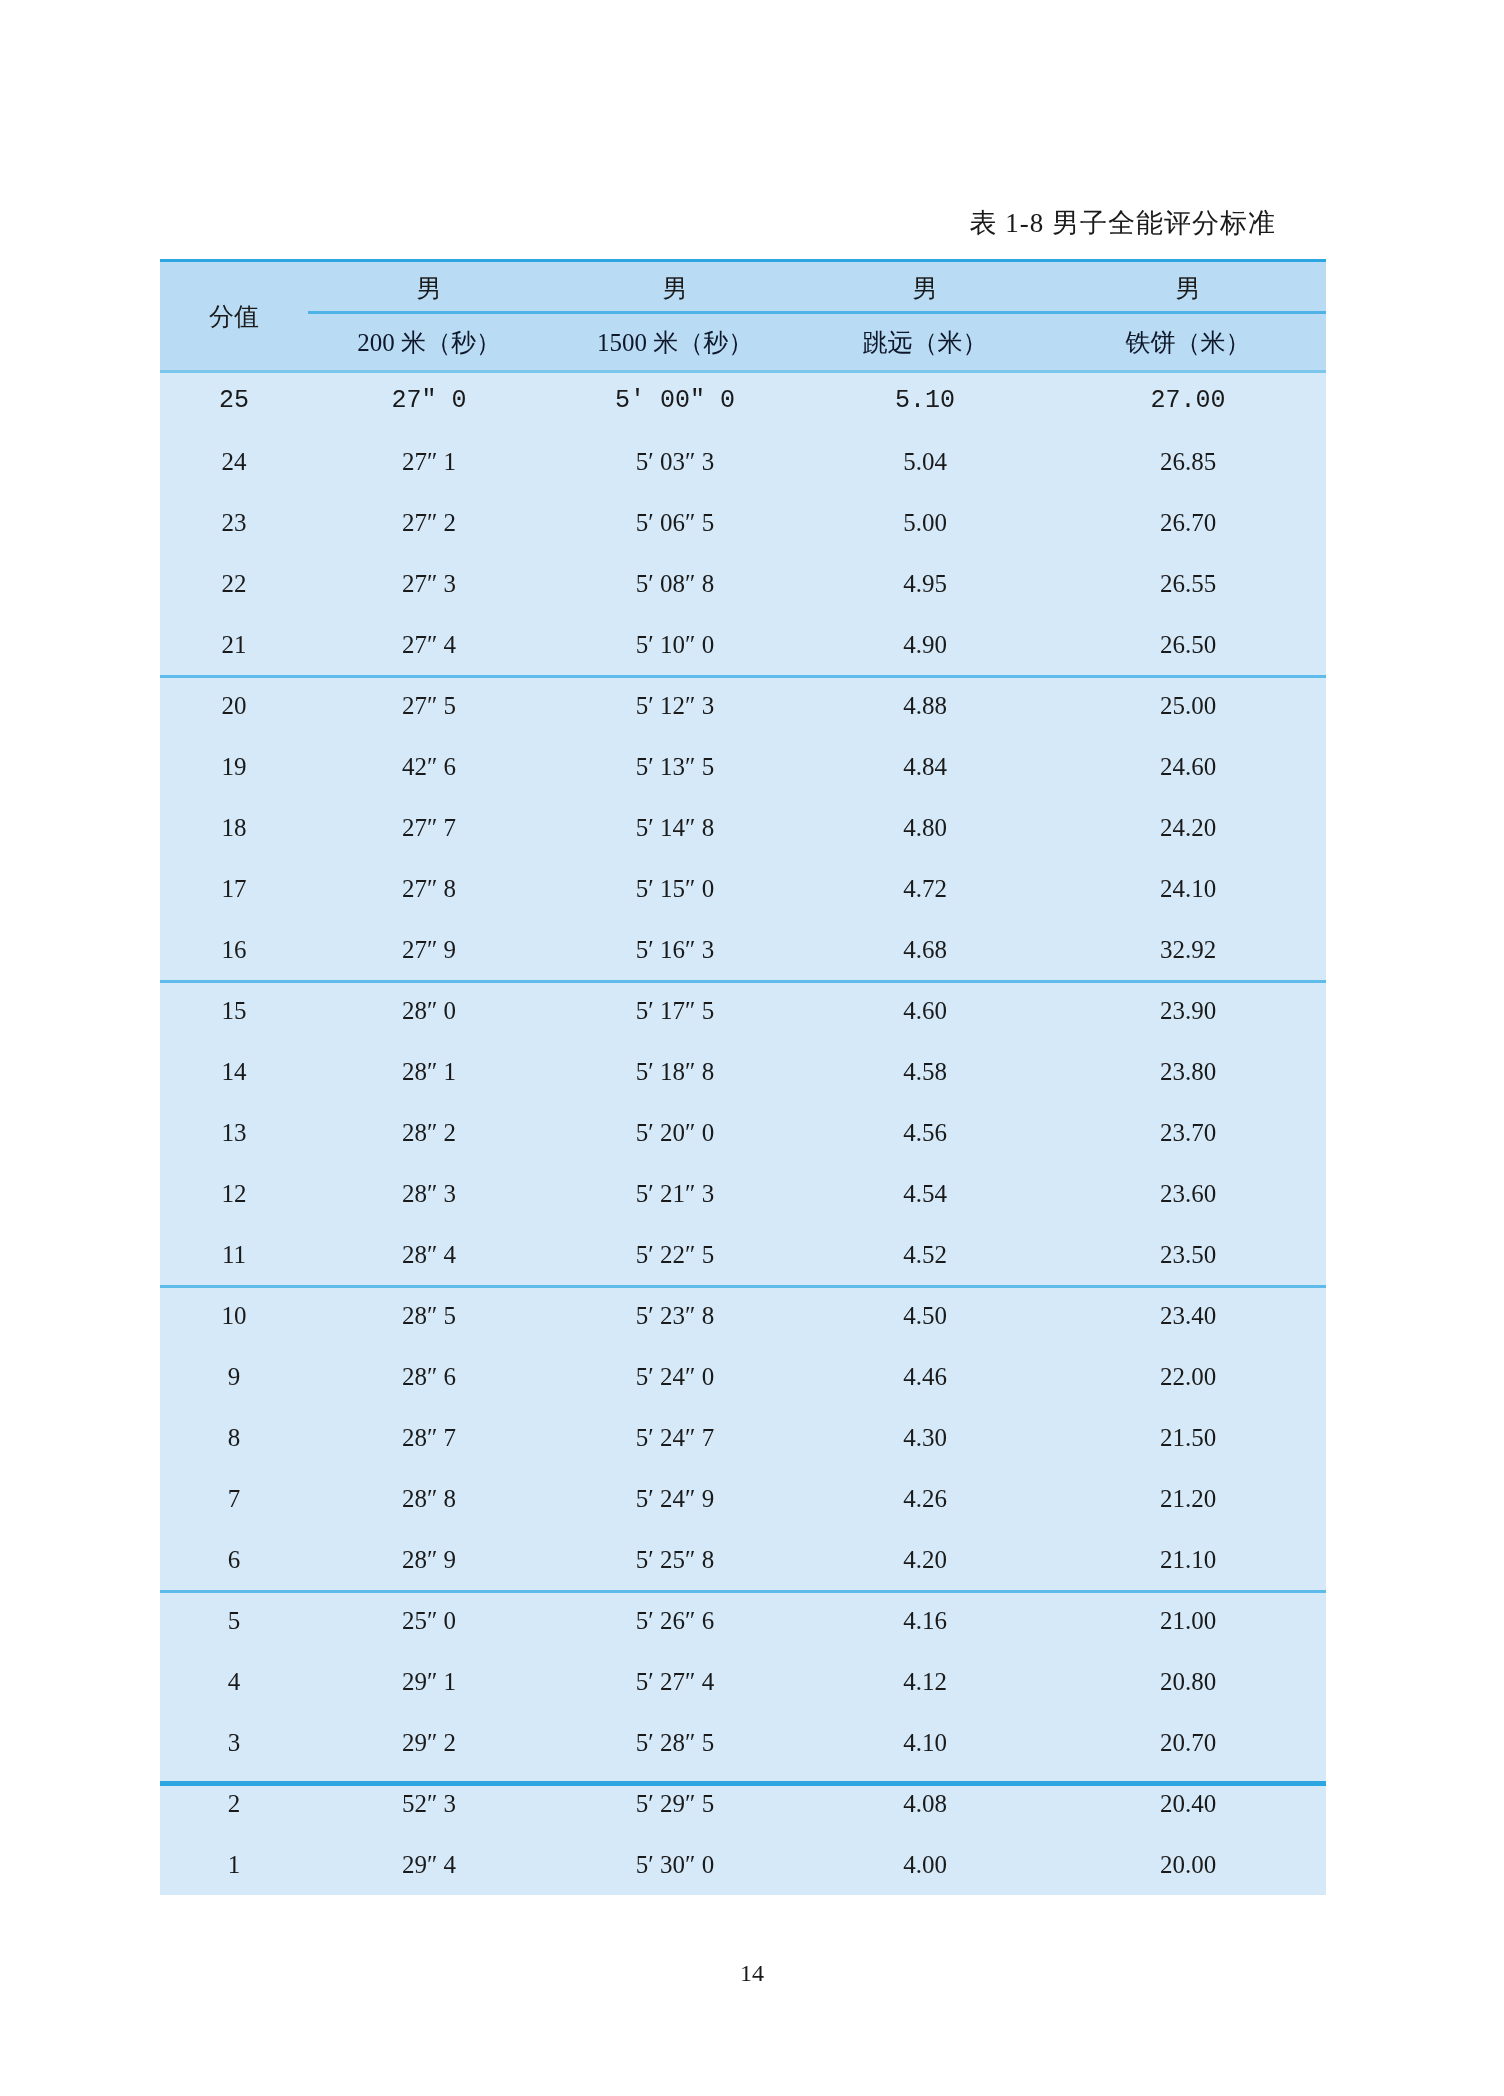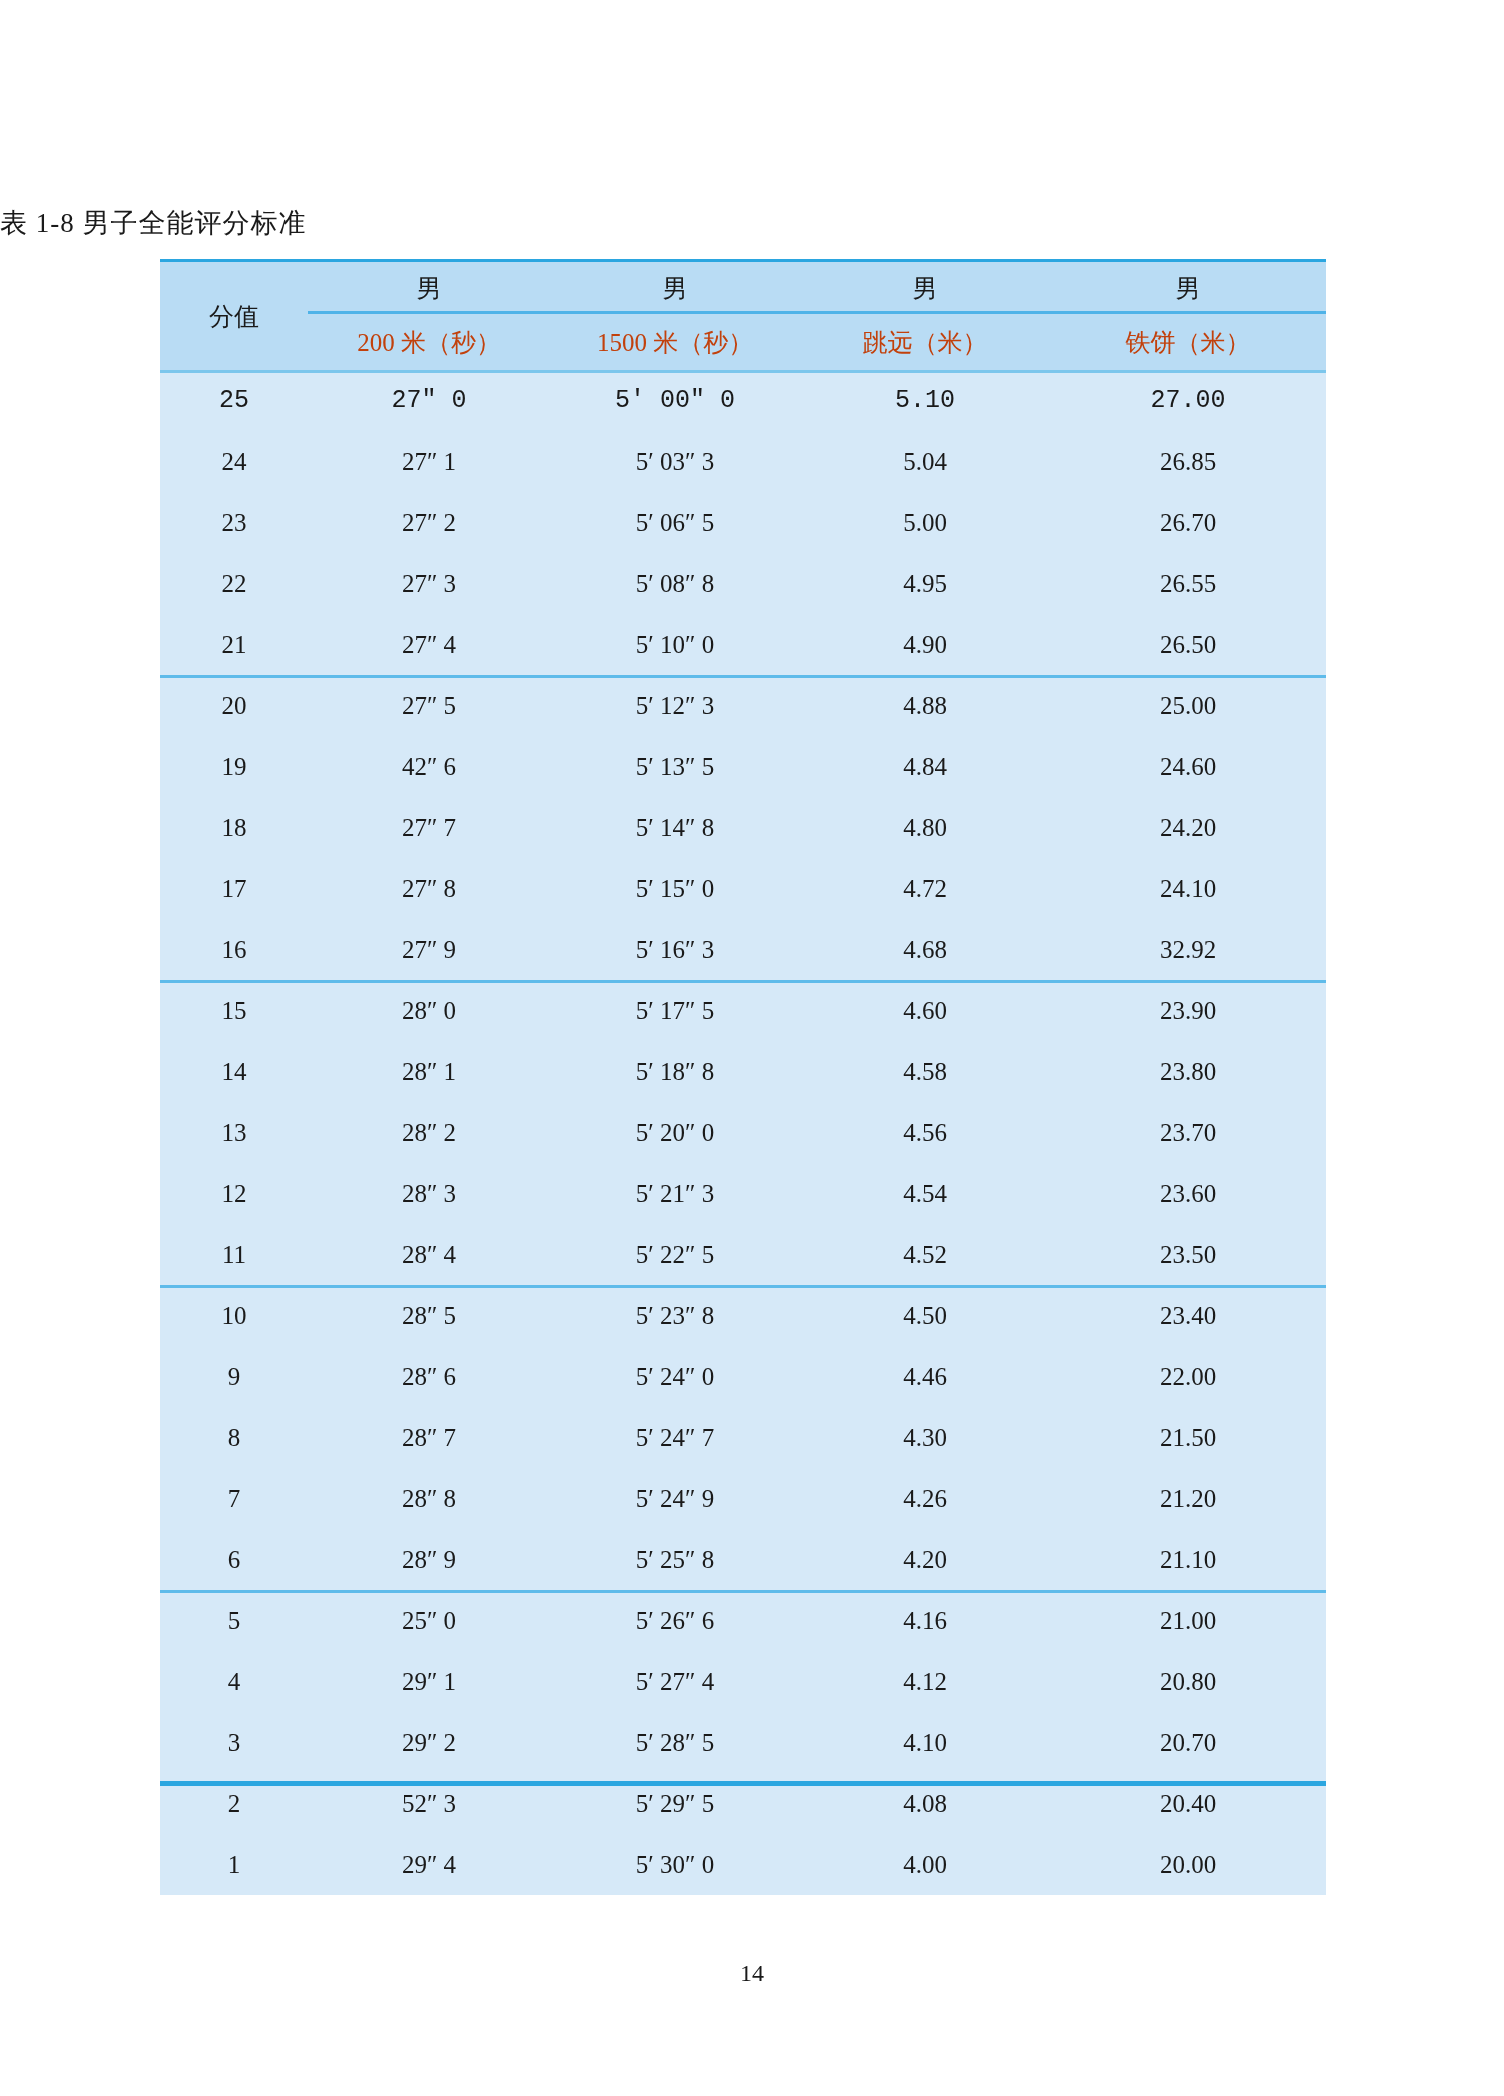--- a/index.html
+++ b/index.html
@@ -21,21 +21,21 @@
     height: 2096px;
     position: relative;
     box-sizing: border-box;
   }
 
   .table-title {
     position: absolute;
     left: 0;
     top: 205px;
     width: 1276px;
-    text-align: left;
+    text-align: right;
     font-size: 27px;
     letter-spacing: 1px;
     color: #1a1a1a;
     font-family: "Liberation Serif", "DejaVu Serif", serif;
   }
 
   .table-wrap {
     position: absolute;
     left: 160px;
     top: 262px;
@@ -62,21 +62,21 @@
     height: 52px;
     font-weight: normal;
     font-size: 25px;
     color: #1a1a1a;
   }
   thead tr.head-bottom th {
     background: #b9dcf4;
     height: 56px;
     font-weight: normal;
     font-size: 25px;
-    color: #c2410c;
+    color: #0f172a;
   }
 
   th.score-head {
     background: #b9dcf4;
     font-weight: normal;
     font-size: 25px;
     color: #1a1a1a;
   }
 
   

